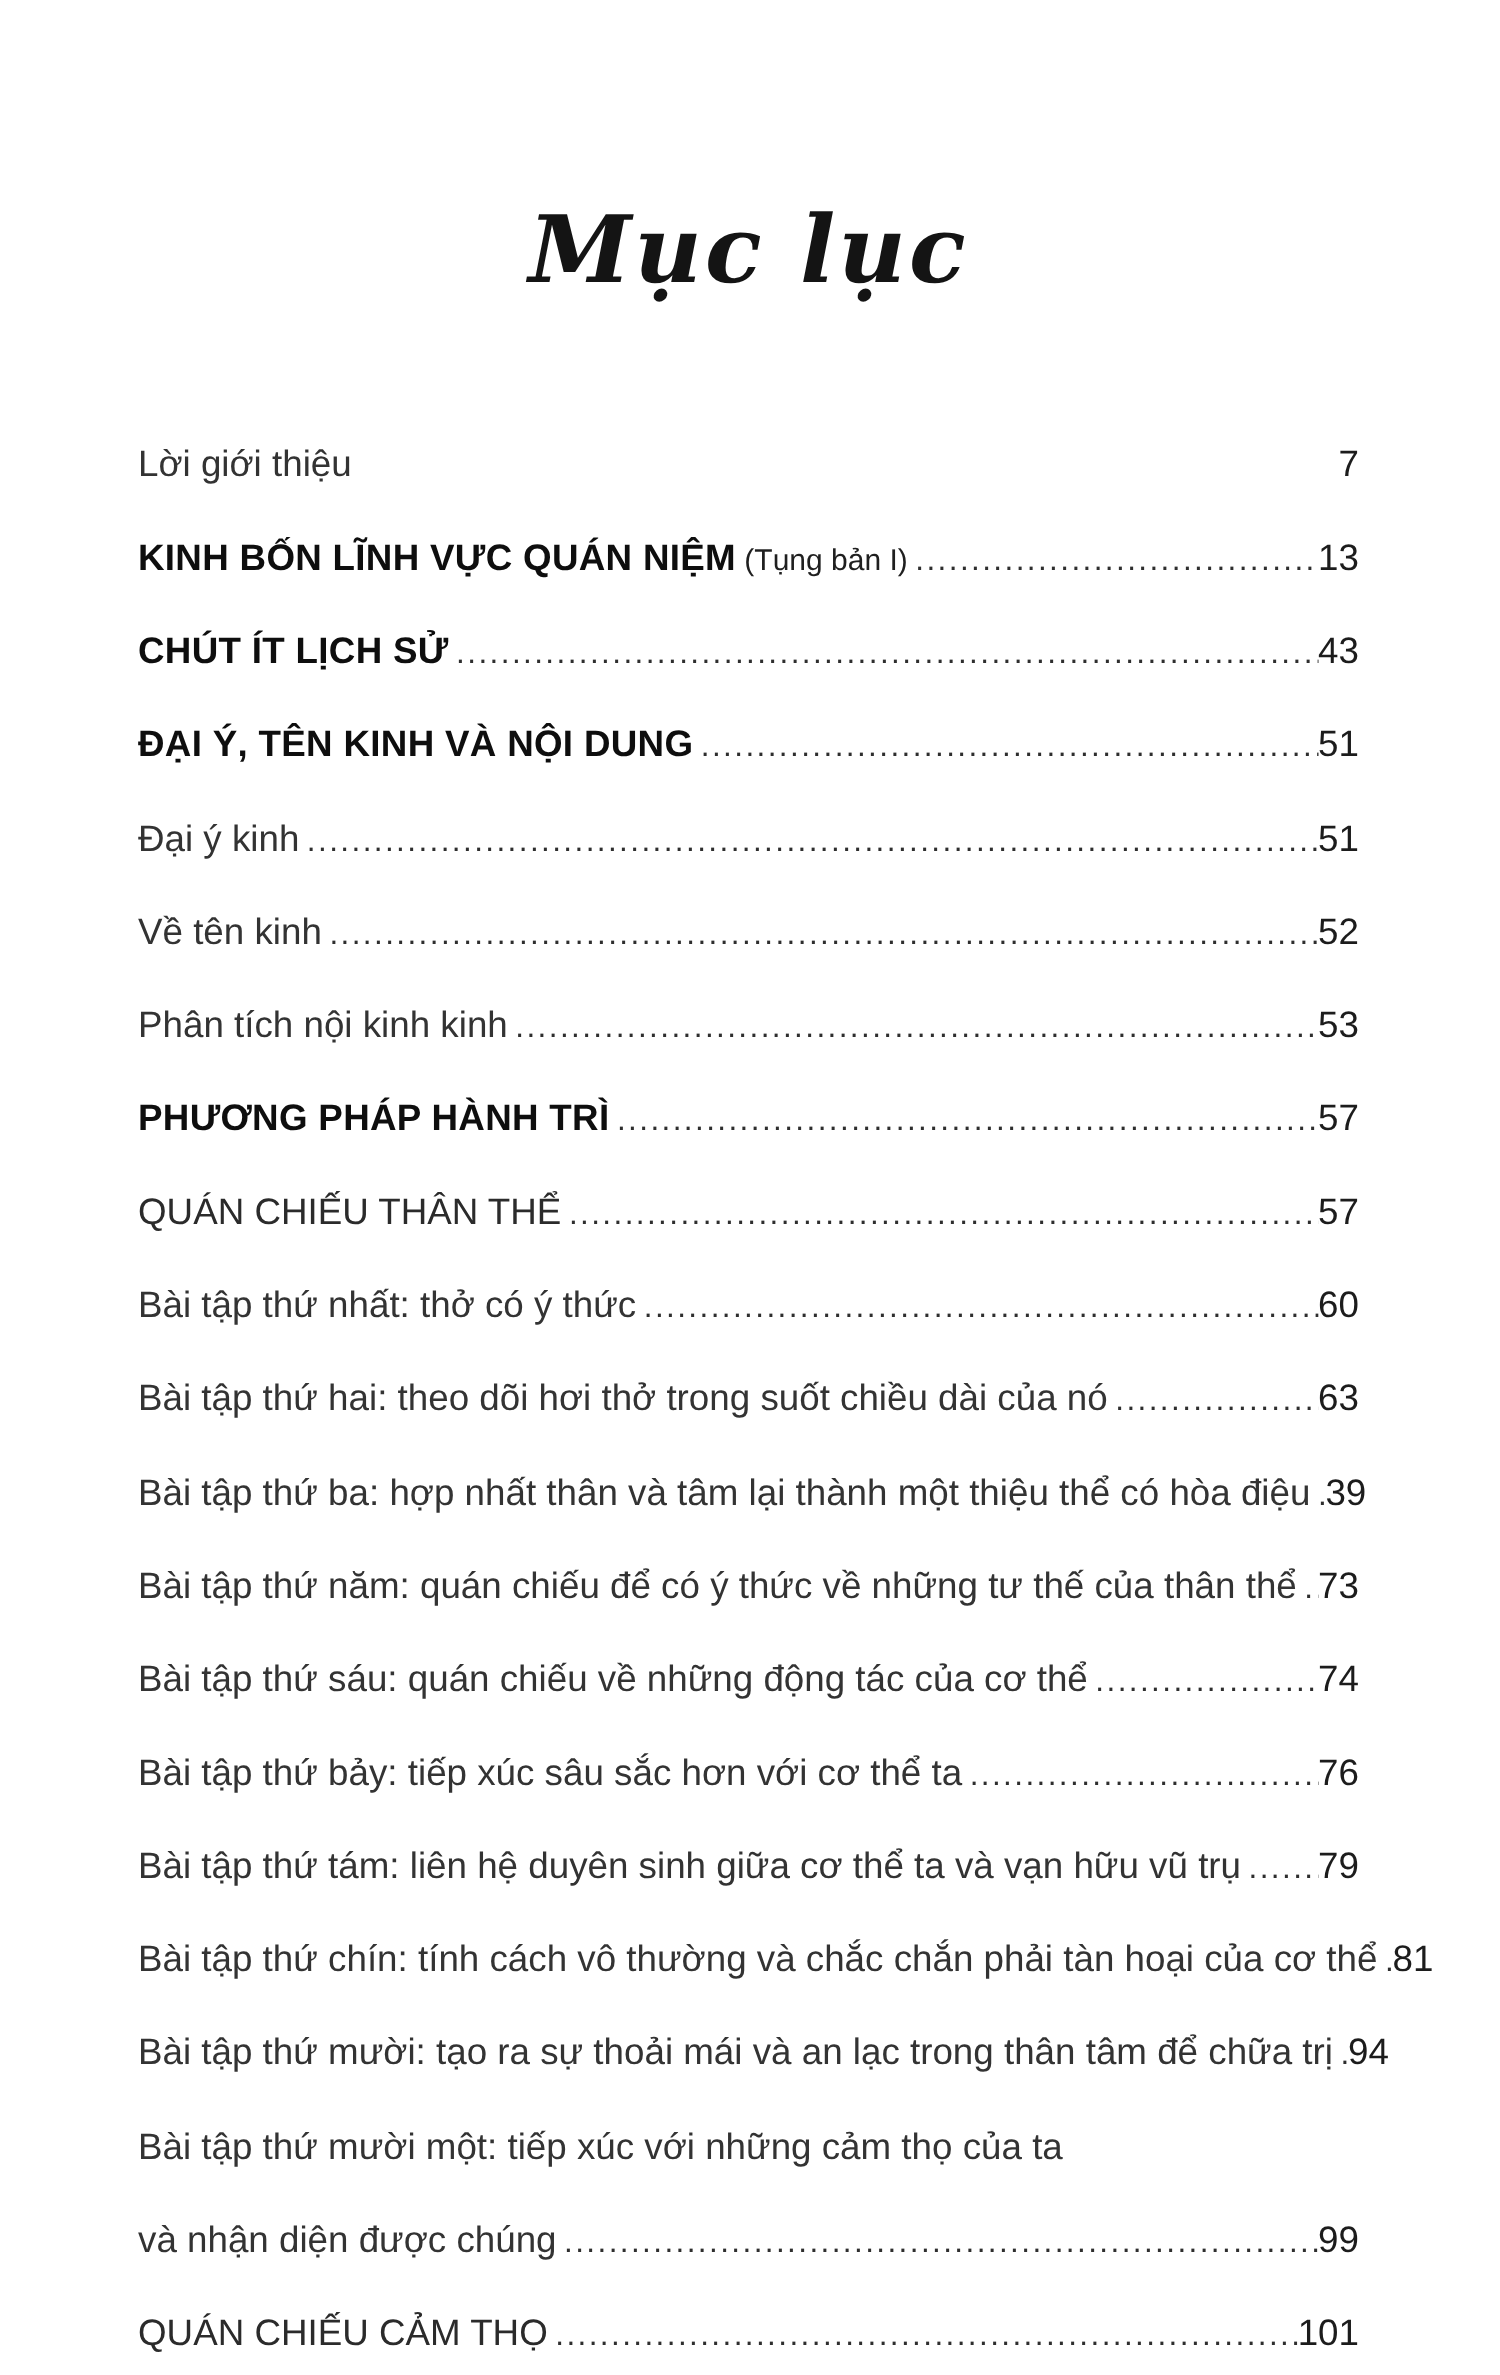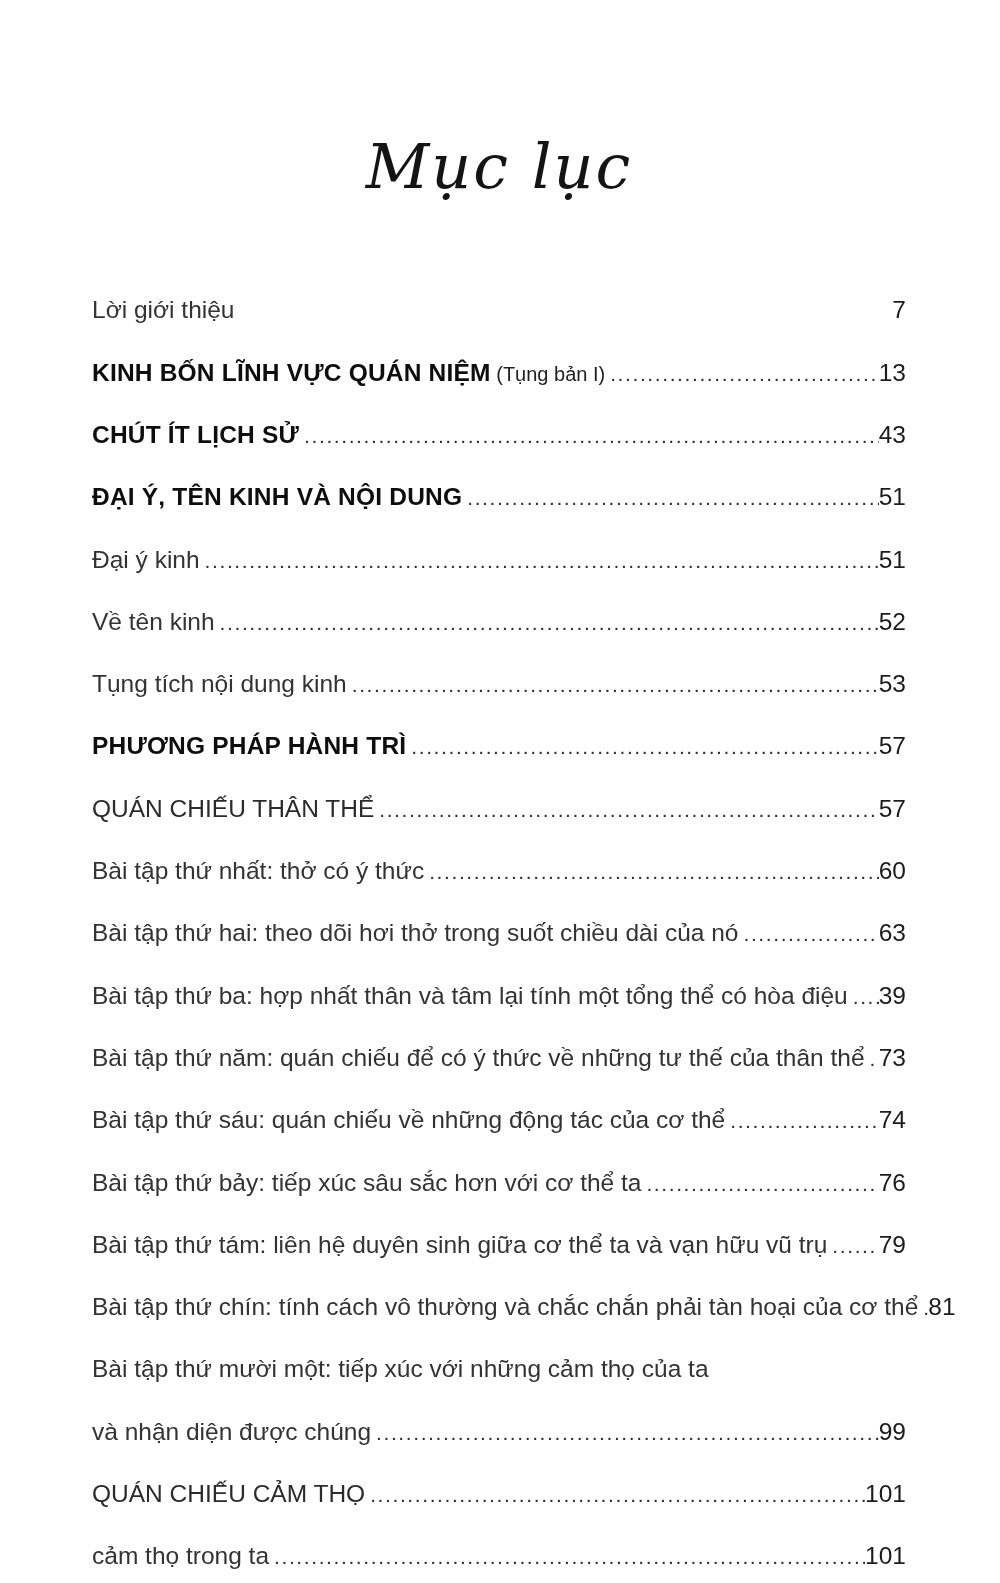--- a/index.html
+++ b/index.html
@@ -21,21 +21,21 @@
     width: 1000px;
     height: 1583px;
     background: #ffffff;
     padding: 130px 94px 0 92px;
   }
 
   .page-title {
     text-align: center;
     font-family: "DejaVu Serif", serif;
     font-style: italic;
-    font-weight: 400;
+    font-weight: 700;
     font-size: 62px;
     line-height: 1.2;
     color: #141414;
     letter-spacing: 2px;
     margin-bottom: 92px;
   }
 
   .toc-list { width: 100%; }
 
   .toc-row {
@@ -122,21 +122,21 @@
         <span class="label">Đại ý kinh</span>
         <span class="leader"></span>
         <span class="page-num">51</span>
       </div>
       <div class="toc-row regular">
         <span class="label">Về tên kinh</span>
         <span class="leader"></span>
         <span class="page-num">52</span>
       </div>
       <div class="toc-row regular">
-        <span class="label">Tụng tích nội dung kinh</span>
+        <span class="label">Phân tích nội kinh kinh</span>
         <span class="leader"></span>
         <span class="page-num">53</span>
       </div>
       <div class="toc-row bold">
         <span class="label">PHƯƠNG PHÁP HÀNH TRÌ</span>
         <span class="leader"></span>
         <span class="page-num">57</span>
       </div>
       <div class="toc-row caps">
         <span class="label">QUÁN CHIẾU THÂN THỂ</span>
@@ -147,21 +147,21 @@
         <span class="label">Bài tập thứ nhất: thở có ý thức</span>
         <span class="leader"></span>
         <span class="page-num">60</span>
       </div>
       <div class="toc-row regular">
         <span class="label">Bài tập thứ hai: theo dõi hơi thở trong suốt chiều dài của nó</span>
         <span class="leader"></span>
         <span class="page-num">63</span>
       </div>
       <div class="toc-row regular">
-        <span class="label">Bài tập thứ ba: hợp nhất thân và tâm lại tính một tổng thể có hòa điệu</span>
+        <span class="label">Bài tập thứ ba: hợp nhất thân và tâm lại thành một thiệu thể có hòa điệu</span>
         <span class="leader"></span>
         <span class="page-num">39</span>
       </div>
       <div class="toc-row regular">
         <span class="label">Bài tập thứ năm: quán chiếu để có ý thức về những tư thế của thân thể</span>
         <span class="leader"></span>
         <span class="page-num">73</span>
       </div>
       <div class="toc-row regular">
         <span class="label">Bài tập thứ sáu: quán chiếu về những động tác của cơ thể</span>
@@ -175,20 +175,25 @@
       </div>
       <div class="toc-row regular">
         <span class="label">Bài tập thứ tám: liên hệ duyên sinh giữa cơ thể ta và vạn hữu vũ trụ</span>
         <span class="leader"></span>
         <span class="page-num">79</span>
       </div>
       <div class="toc-row regular">
         <span class="label">Bài tập thứ chín: tính cách vô thường và chắc chắn phải tàn hoại của cơ thể</span>
         <span class="leader"></span>
         <span class="page-num">81</span>
+      </div>
+      <div class="toc-row regular">
+        <span class="label">Bài tập thứ mười: tạo ra sự thoải mái và an lạc trong thân tâm để chữa trị</span>
+        <span class="leader"></span>
+        <span class="page-num">94</span>
       </div>
       <div class="toc-row regular">
         <span class="label">Bài tập thứ mười một: tiếp xúc với những cảm thọ của ta</span>
       </div>
       <div class="toc-row regular">
         <span class="label">và nhận diện được chúng</span>
         <span class="leader"></span>
         <span class="page-num">99</span>
       </div>
       <div class="toc-row caps">

